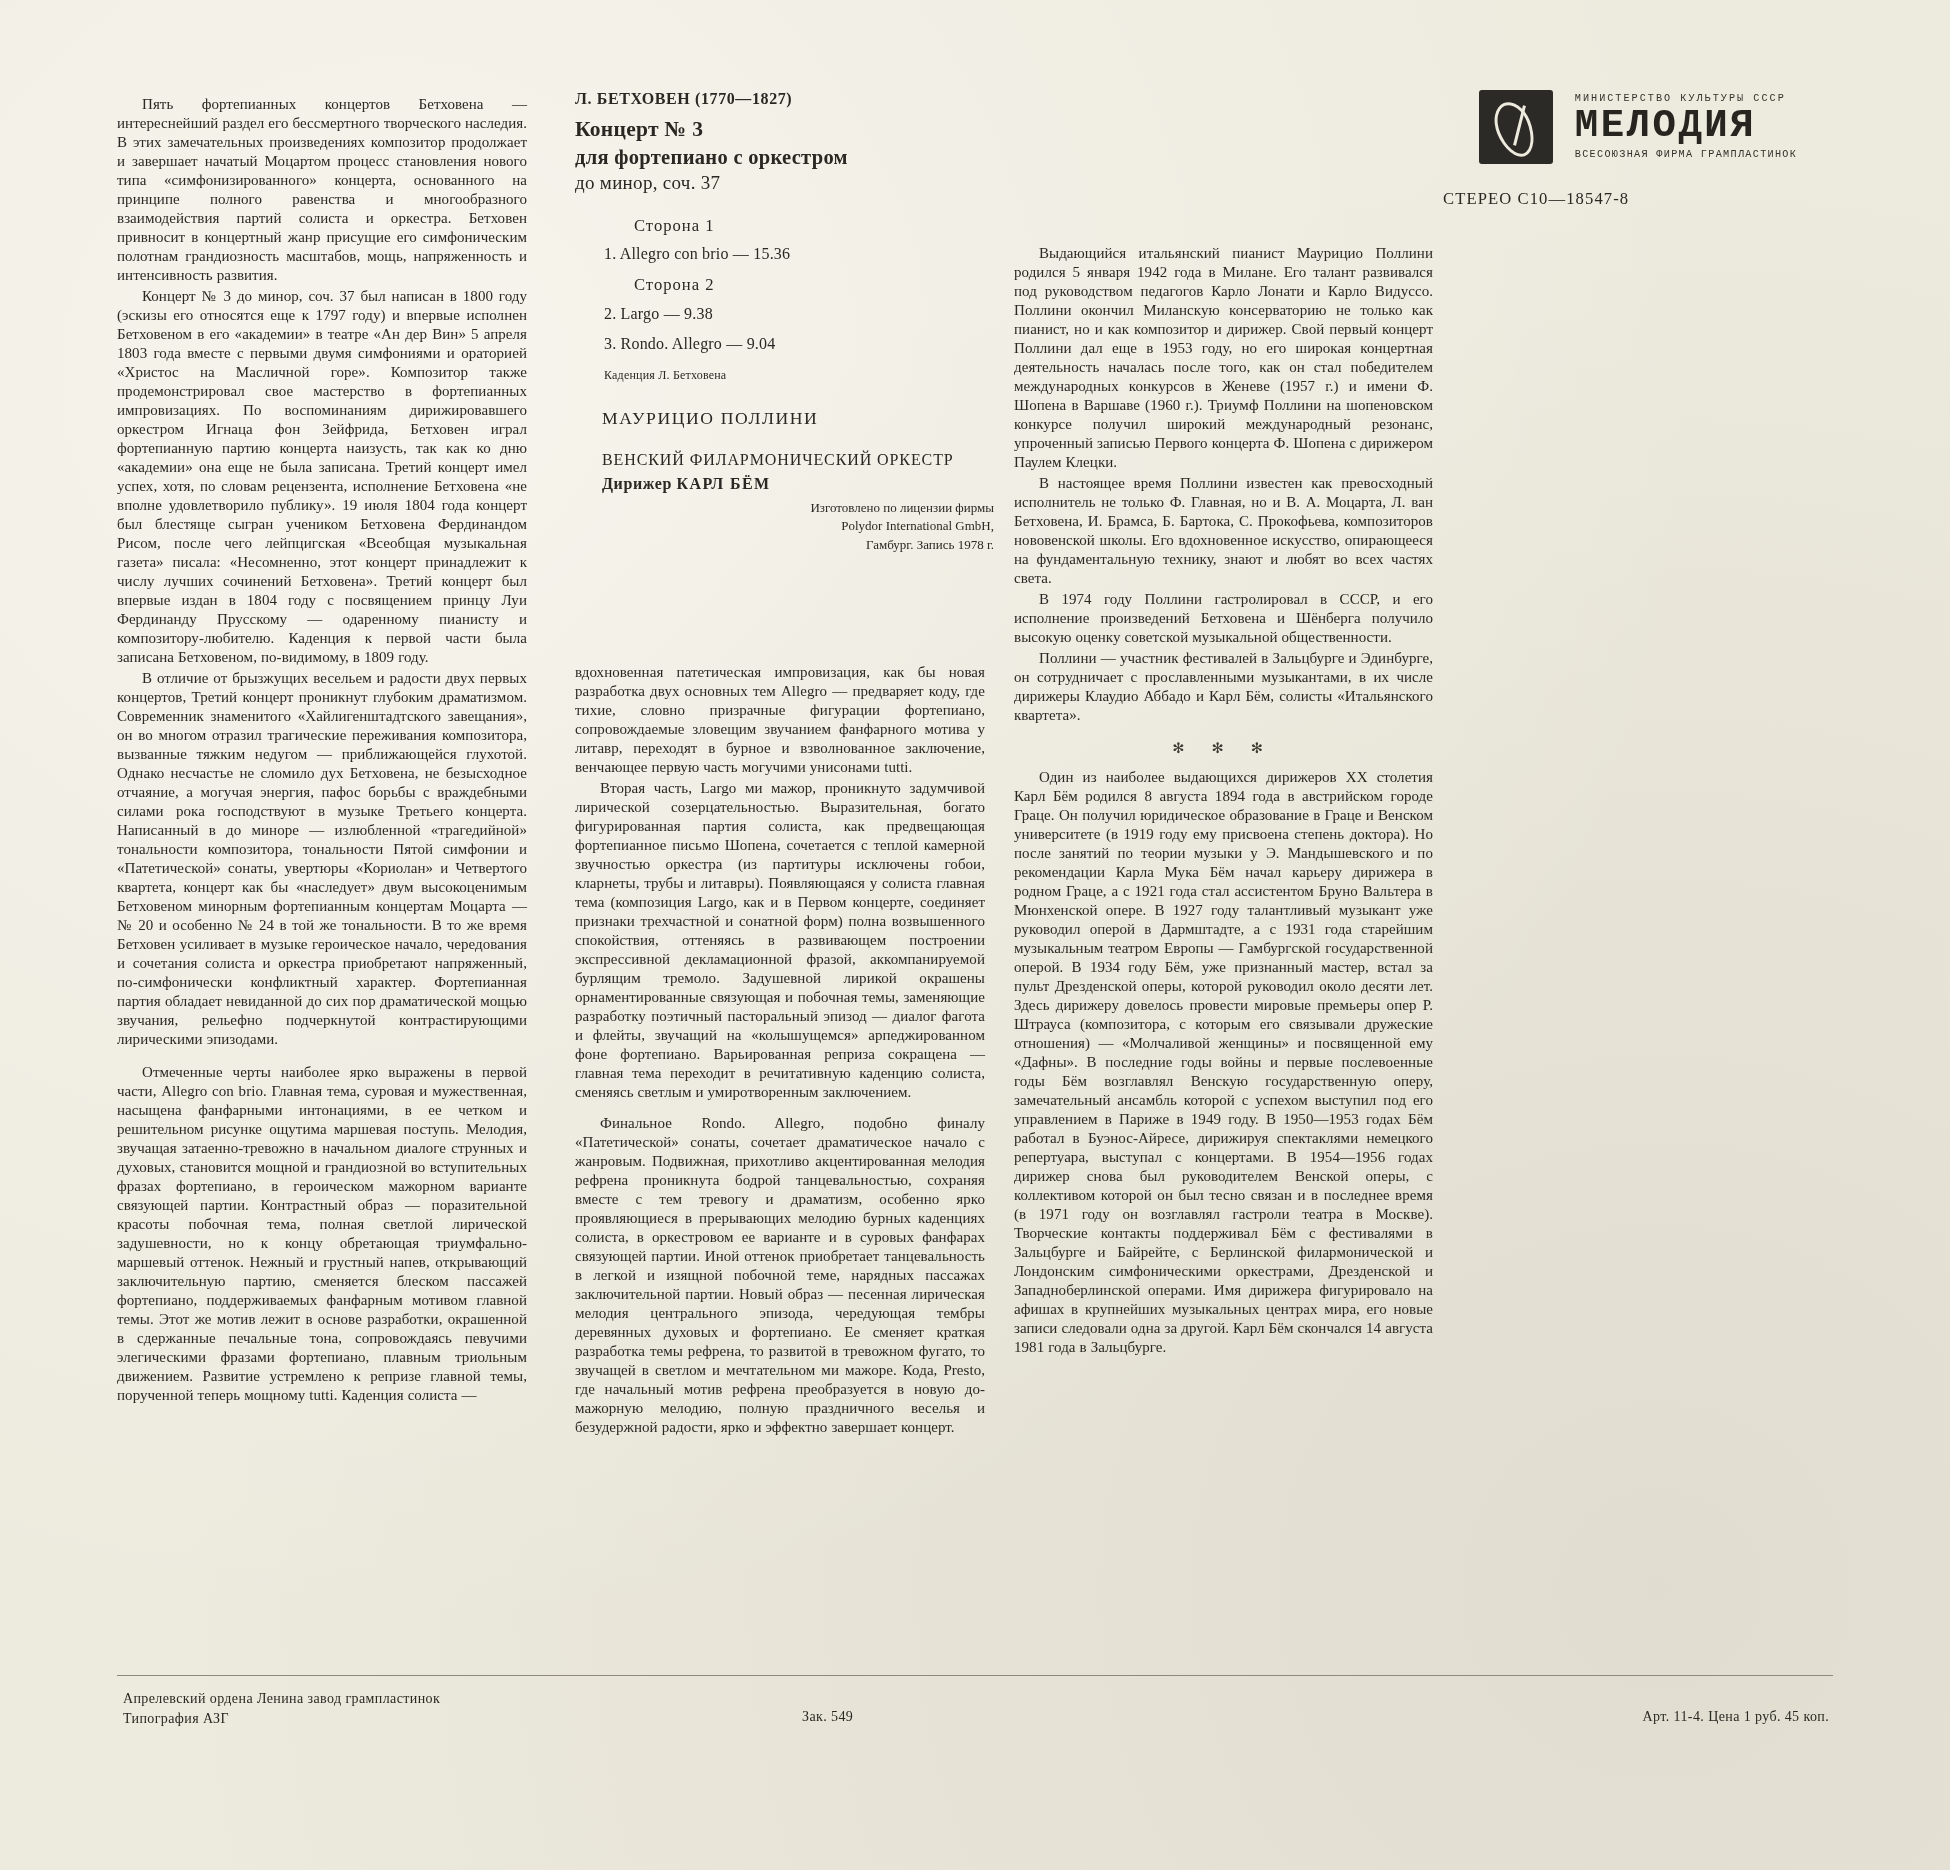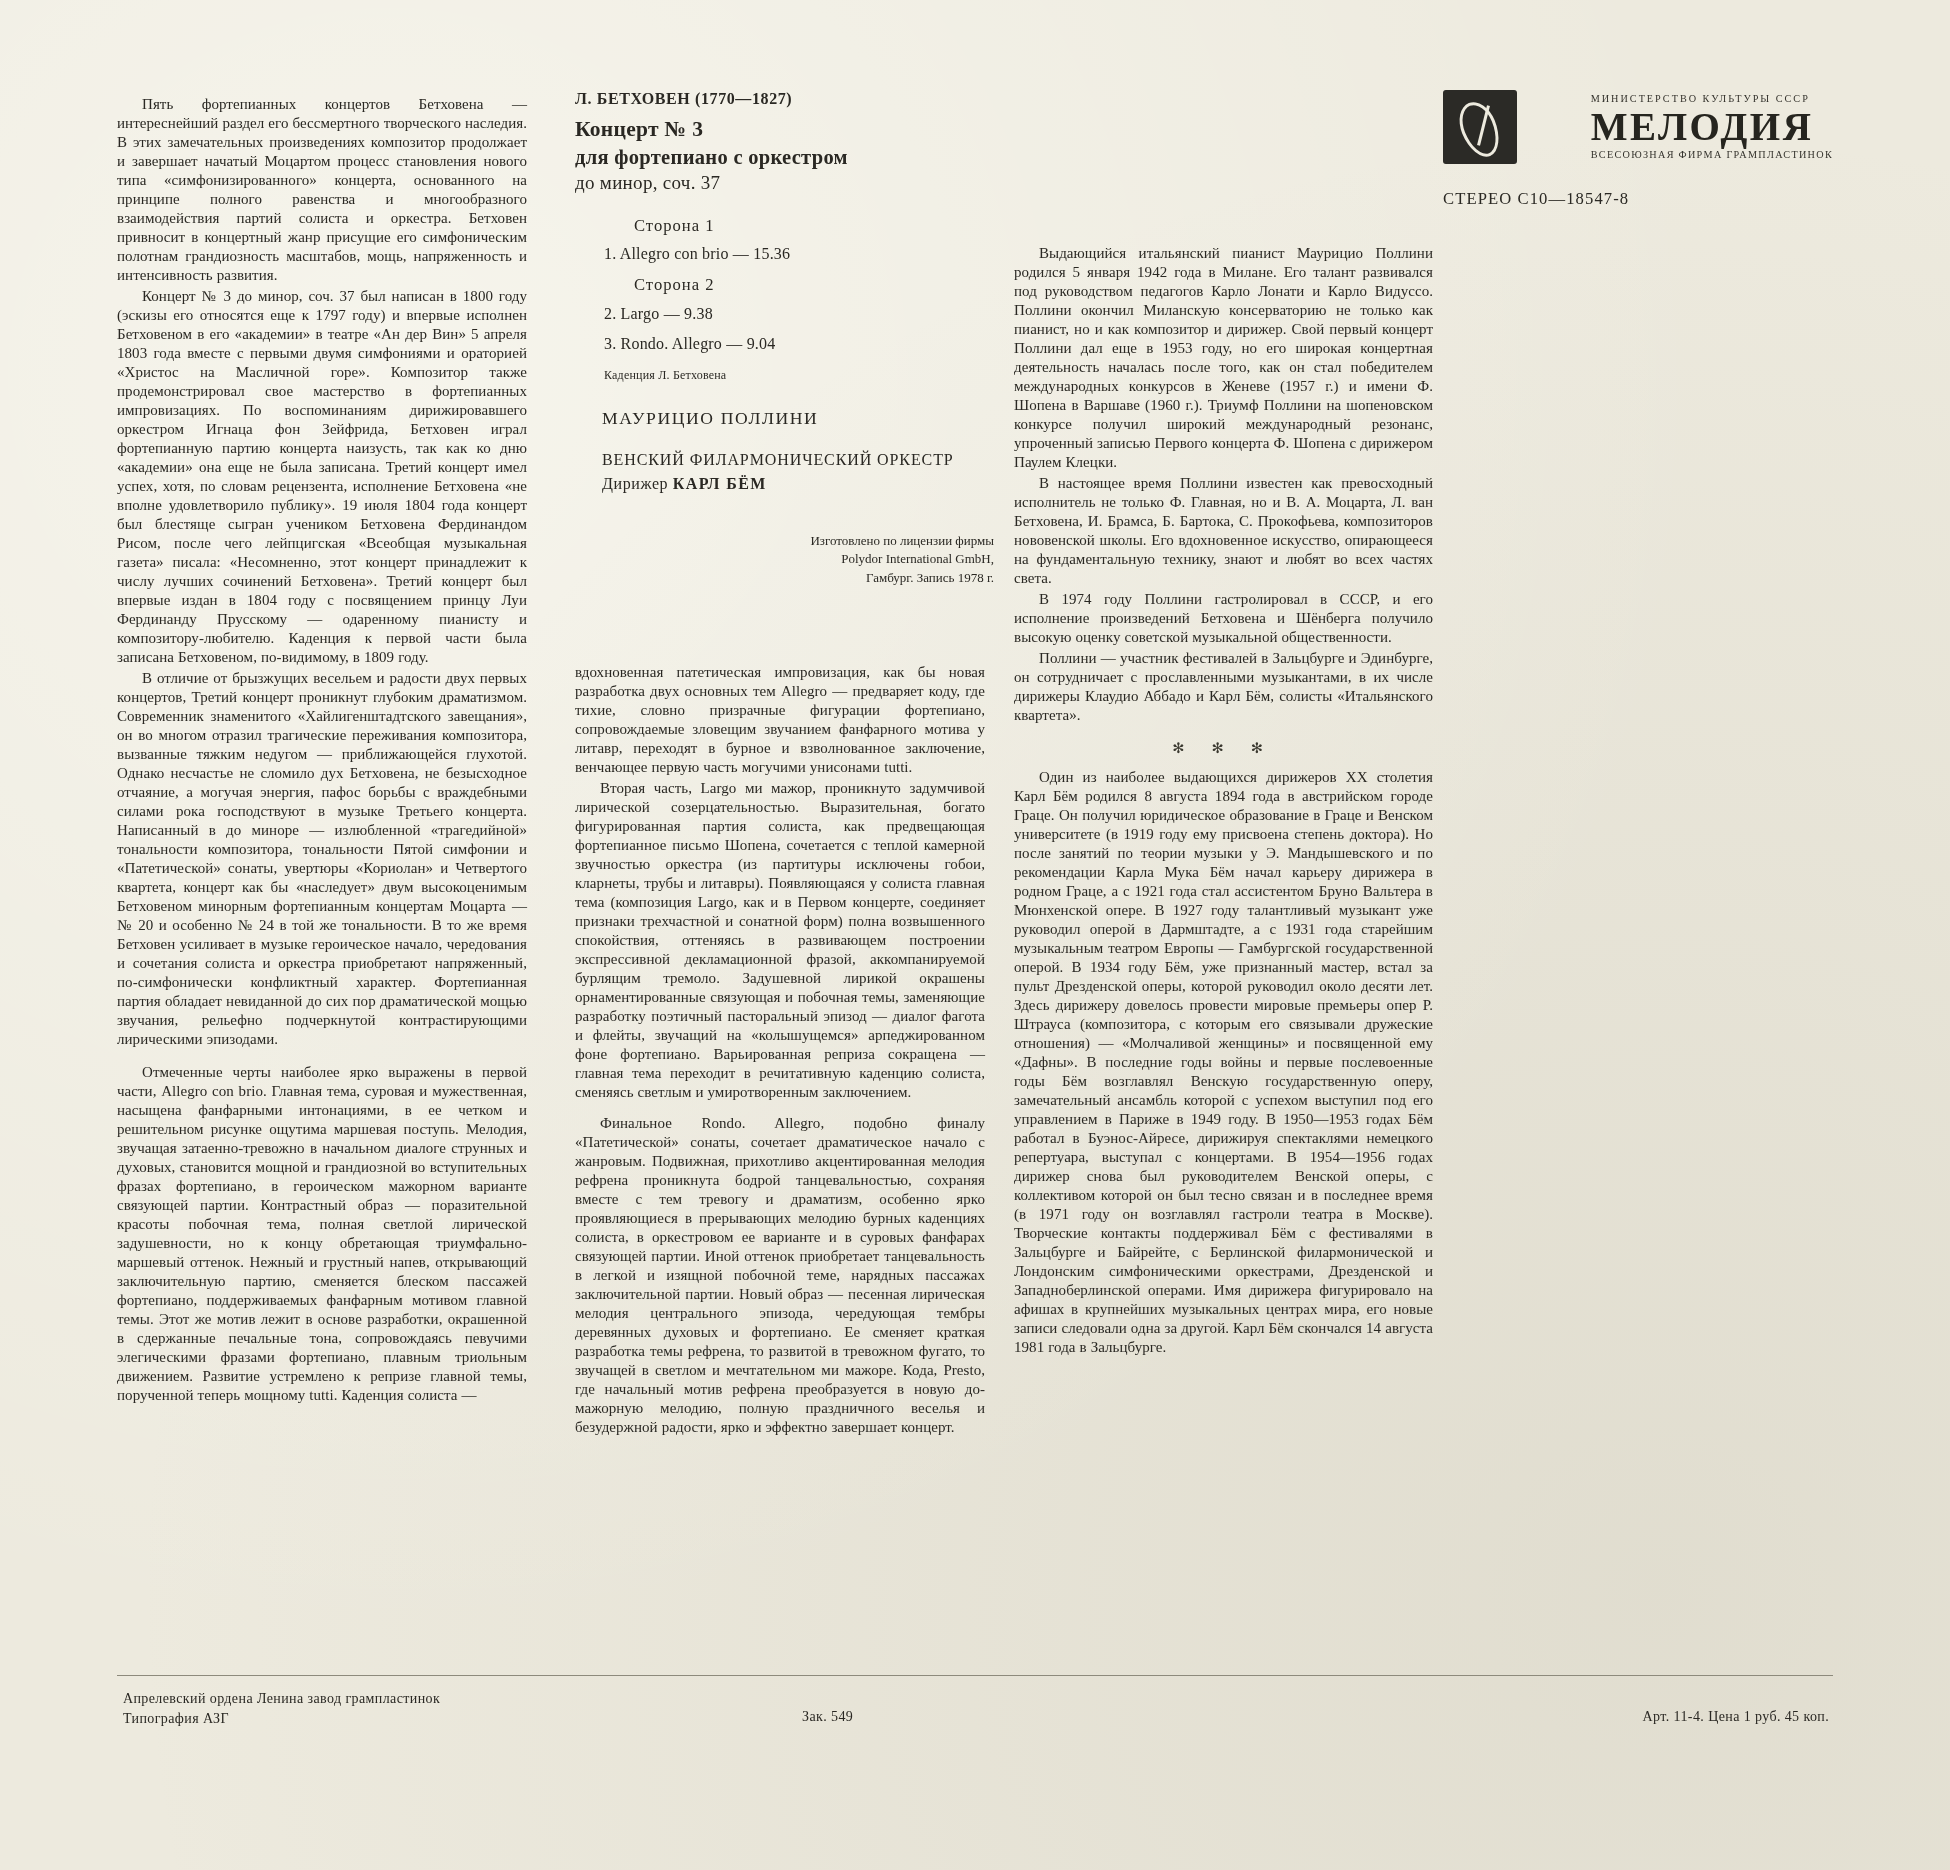--- a/index.html
+++ b/index.html
@@ -121,44 +121,46 @@
   }
   .orchestra {
     font-size: 16px;
     letter-spacing: 0.9px;
     margin: 0 0 5.9px 0;
     padding-left: 27px;
   }
   .conductor {
     font-size: 16px;
     letter-spacing: 0.6px;
-    margin: 0 0 39px 0;
+    margin: 0 0 6px 0;
     padding-left: 27px;
+    font-weight: bold;
   }
   .conductor b { letter-spacing: 1.4px; }
   .license {
     font-size: 13px;
     text-align: right;
     line-height: 18.5px;
     margin: 0;
     padding-right: 39px;
   }
 
   
   .logo-wrap {
     position: absolute;
     right: 0;
     top: 21.5px;
     width: 390px;
   }
   .logo-box {
     display: flex;
     align-items: center;
-    justify-content: space-between;
+    justify-content: center;
     gap: 22px;
+    font-family: Liberation Mono, monospace;
   }
   .logo-mark {
     width: 74px;
     height: 74px;
     background: #2b2a26;
     border-radius: 2.9px;
     position: relative;
     flex: 0 0 auto;
   }
   .logo-mark::before {

